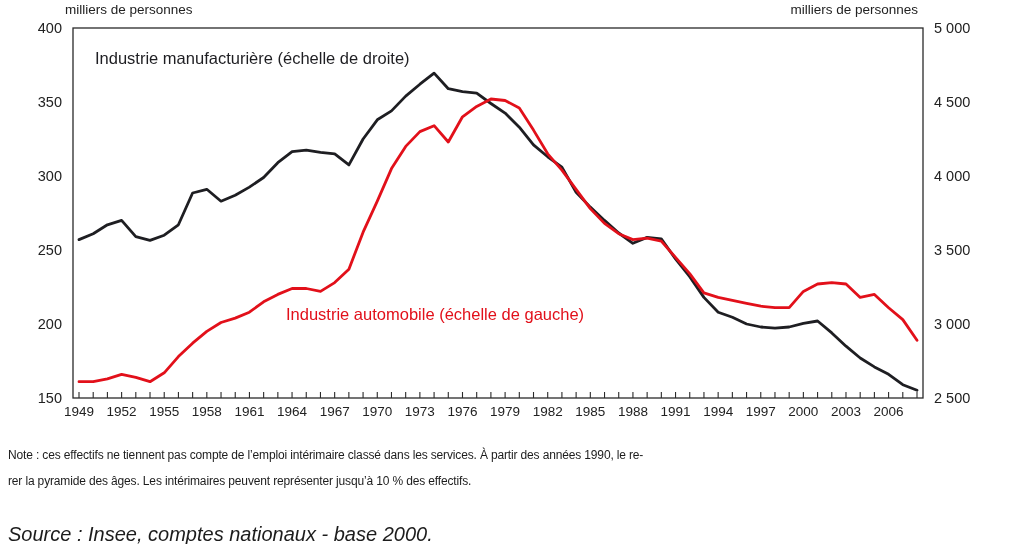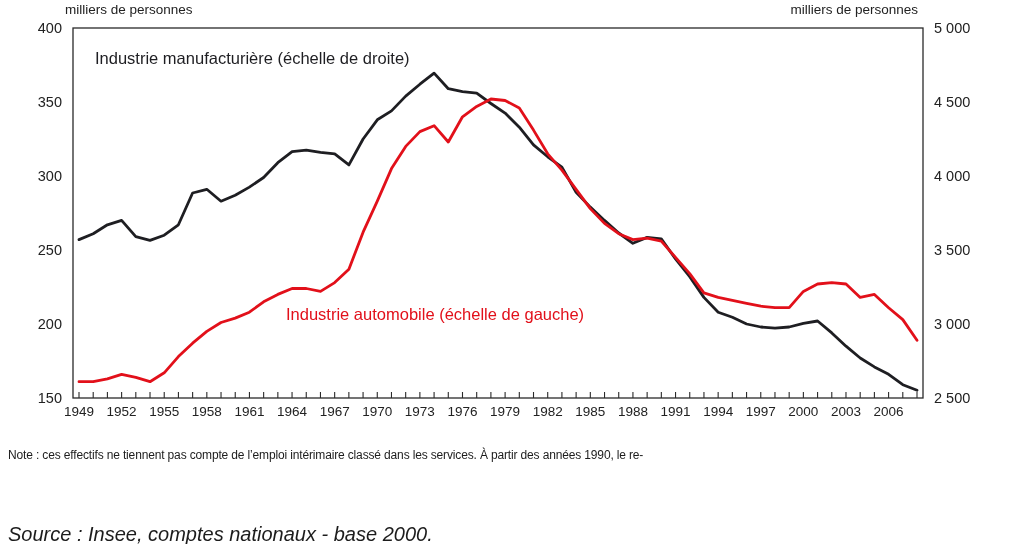--- a/index.html
+++ b/index.html
@@ -121,15 +121,16 @@
       <text x="918" y="14" text-anchor="end" font-size="13.5" fill="#222">milliers de personnes</text>
       <polyline points="79.0,239.6 93.2,233.7 107.4,224.8 121.6,220.4 135.8,236.7 150.0,240.4 164.2,235.2 178.4,224.8 192.6,193.0 206.8,189.3 221.0,201.2 235.2,195.2 249.4,187.1 263.6,177.5 277.8,162.7 292.1,151.6 306.3,150.1 320.5,152.3 334.7,153.8 348.9,164.9 363.1,139.0 377.3,119.8 391.5,110.9 405.7,96.1 419.9,84.2 434.1,73.1 448.3,88.7 462.5,91.6 476.7,93.1 490.9,103.5 505.1,113.1 519.3,127.2 533.5,144.9 547.7,156.8 561.9,167.1 576.1,192.3 590.3,207.1 604.5,220.4 618.7,233.0 632.9,243.3 647.1,237.4 661.3,238.9 675.5,258.9 689.7,276.6 703.9,297.4 718.2,312.2 732.4,317.3 746.6,324.0 760.8,327.0 775.0,328.1 789.2,327.0 803.4,323.3 817.6,321.0 831.8,332.9 846.0,346.2 860.2,358.0 874.4,366.9 888.6,374.3 902.8,384.7 917.0,390.3" fill="none" stroke="#1e1e22" stroke-width="2.8" stroke-linejoin="round" stroke-linecap="round"></polyline>
       <text x="95" y="64" text-anchor="start" font-size="16.5" fill="#1e1e22">Industrie manufacturière (échelle de droite)</text>
       <polyline points="79.0,381.7 93.2,381.7 107.4,378.8 121.6,374.3 135.8,377.3 150.0,381.7 164.2,372.8 178.4,356.6 192.6,343.2 206.8,331.4 221.0,322.5 235.2,318.1 249.4,312.2 263.6,301.8 277.8,294.4 292.1,288.5 306.3,288.5 320.5,291.4 334.7,282.6 348.9,269.2 363.1,232.2 377.3,201.2 391.5,168.6 405.7,146.4 419.9,131.6 434.1,125.7 448.3,142.0 462.5,116.8 476.7,106.4 490.9,99.0 505.1,100.5 519.3,107.9 533.5,130.1 547.7,153.8 561.9,170.1 576.1,189.3 590.3,208.6 604.5,223.4 618.7,233.7 632.9,239.6 647.1,238.2 661.3,241.1 675.5,257.4 689.7,273.7 703.9,292.9 718.2,297.4 732.4,300.3 746.6,303.3 760.8,306.2 775.0,307.7 789.2,307.7 803.4,291.4 817.6,284.0 831.8,282.6 846.0,284.0 860.2,297.4 874.4,294.4 888.6,307.7 902.8,319.6 917.0,340.3" fill="none" stroke="#e2101a" stroke-width="2.8" stroke-linejoin="round" stroke-linecap="round"></polyline>
       <text x="286" y="320" text-anchor="start" font-size="16.5" fill="#e2101a">Industrie automobile (échelle de gauche)</text>
     </svg>
 </div>
 
 <div id="note-block">
   <div>Note : ces effectifs ne tiennent pas compte de l’emploi intérimaire classé dans les services. À partir des années 1990, le re-</div>
+  <div>rer la pyramide des âges. Les intérimaires peuvent représenter jusqu’à 10 % des effectifs.</div>
 </div>
 
 <div id="source-line">Source : Insee, comptes nationaux - base 2000.</div>
 
 </body></html>

